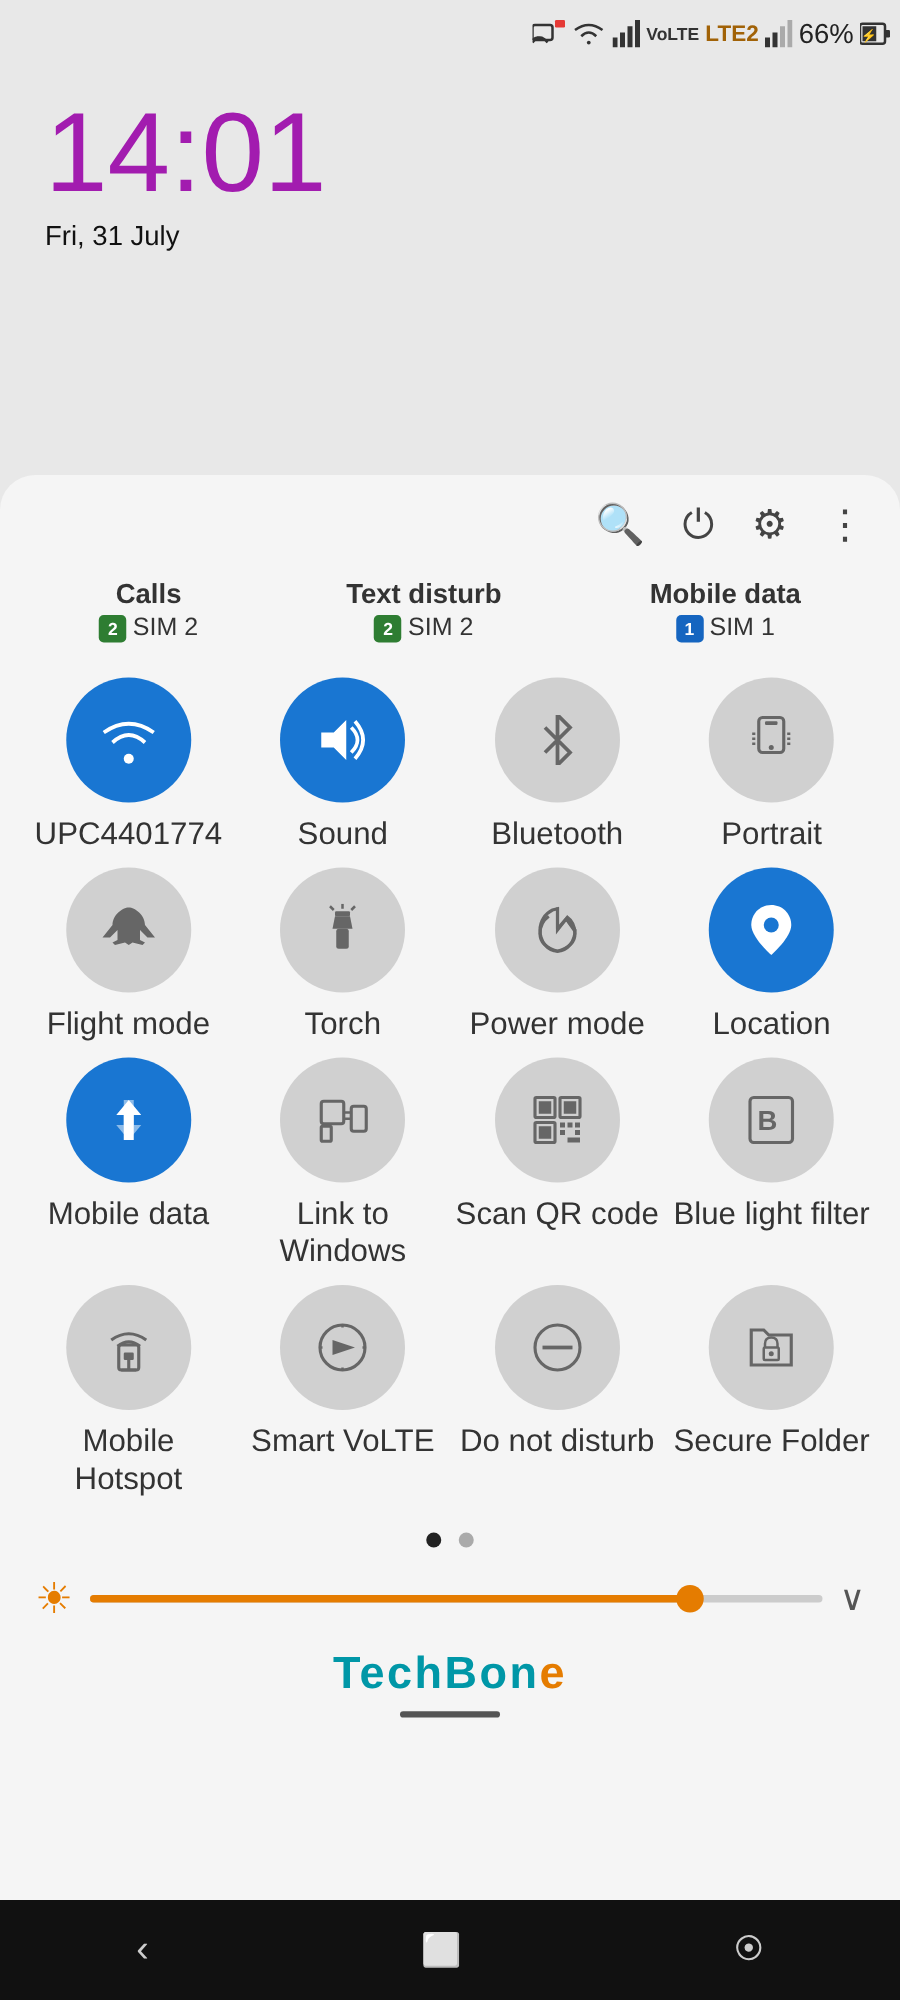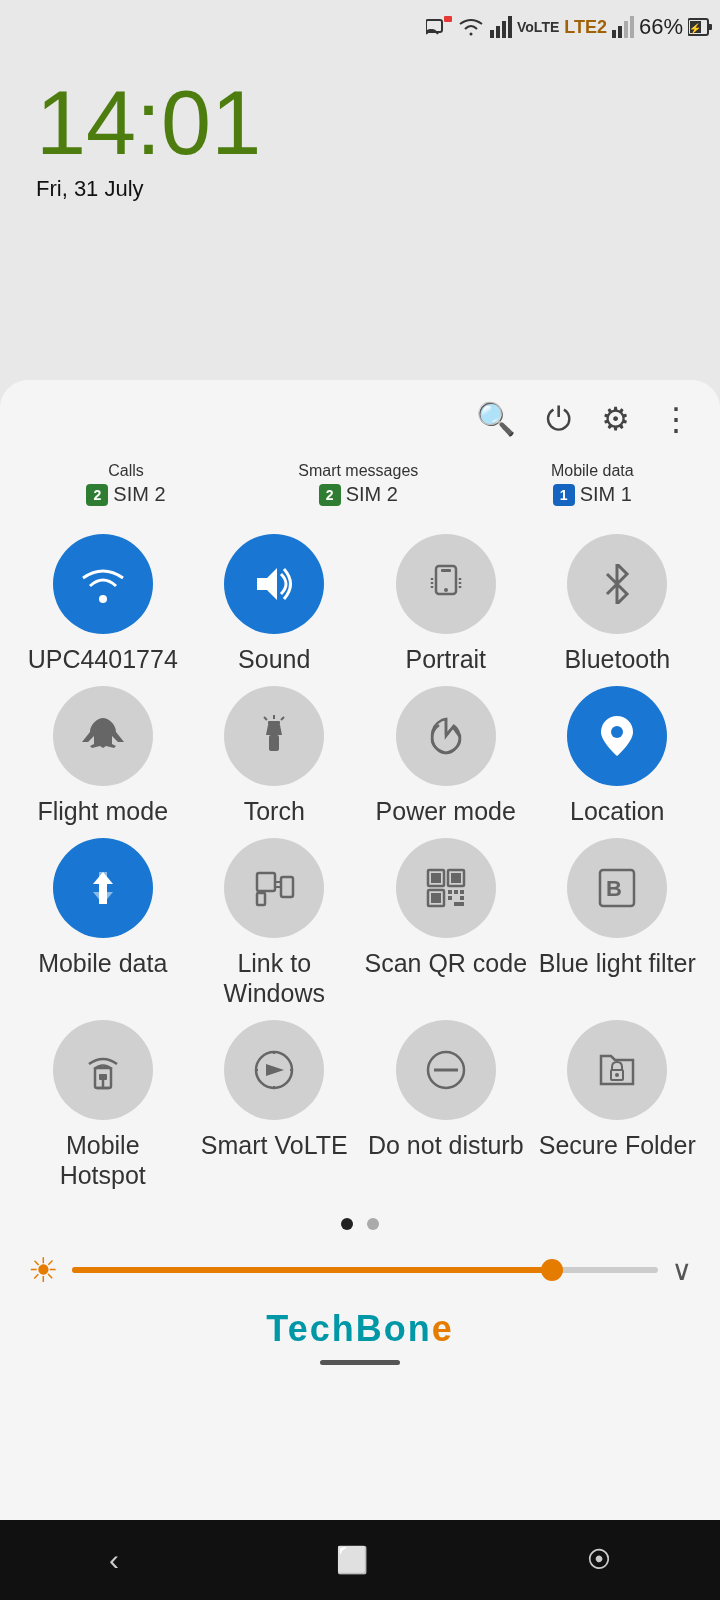--- a/index.html
+++ b/index.html
@@ -31,21 +31,21 @@
       color: #222;
     }
 
     
     .clock-area {
       padding: 30px 36px 10px;
     }
     .clock-time {
       font-size: 90px;
       font-weight: 300;
-      color: #4d7c0f;
+      color: #a21caf;
       line-height: 1;
     }
     .clock-date {
       font-size: 22px;
       font-weight: 400;
       color: #111;
       margin-top: 8px;
     }
 
     
@@ -65,22 +65,23 @@
     
     .sim-info {
       display: flex;
       justify-content: space-around;
       padding: 10px 20px 18px;
     }
     .sim-item {
       text-align: center;
     }
     .sim-label {
-      font-size: 16px;
+      font-size: 22px;
       color: #333;
+      font-weight: bold;
     }
     .sim-value {
       display: flex;
       align-items: center;
       justify-content: center;
       gap: 5px;
       font-size: 20px;
       color: #333;
       margin-top: 3px;
     }
@@ -292,21 +293,21 @@
 
   <div class="sim-info">
     <div class="sim-item">
       <div class="sim-label">Calls</div>
       <div class="sim-value">
         <div class="sim-badge sim-badge-green">2</div>
         <span>SIM 2</span>
       </div>
     </div>
     <div class="sim-item">
-      <div class="sim-label">Smart messages</div>
+      <div class="sim-label">Text disturb</div>
       <div class="sim-value">
         <div class="sim-badge sim-badge-green">2</div>
         <span>SIM 2</span>
       </div>
     </div>
     <div class="sim-item">
       <div class="sim-label">Mobile data</div>
       <div class="sim-value">
         <div class="sim-badge sim-badge-blue">1</div>
         <span>SIM 1</span>
@@ -329,42 +330,42 @@
 
     <div class="tile">
       <div class="tile-circle active">
         <svg width="50" height="40" viewBox="0 0 50 40">
           <polygon points="8,14 18,14 28,4 28,36 18,26 8,26" fill="white"></polygon>
           <path d="M32 10 Q42 20 32 30" fill="none" stroke="white" stroke-width="3"></path>
           <path d="M35 5 Q48 20 35 35" fill="none" stroke="white" stroke-width="3"></path>
         </svg>
       </div>
       <span class="tile-label">Sound</span>
+    </div>
+
+    <div class="tile">
+      <div class="tile-circle inactive">
+        <svg width="36" height="40" viewBox="0 0 36 40">
+          <path d="M8 10 L28 30 L18 40 L18 0 L28 10 L8 30" fill="none" stroke="#666" stroke-width="3"></path>
+        </svg>
+      </div>
+      <span class="tile-label">Bluetooth</span>
     </div>
 
     <div class="tile">
       <div class="tile-circle inactive">
         <svg width="36" height="40" viewBox="0 0 36 40">
           <rect x="8" y="2" width="20" height="28" rx="3" fill="none" stroke="#666" stroke-width="2.5"></rect>
           <rect x="13" y="5" width="10" height="3" rx="1" fill="#666"></rect>
           <circle cx="18" cy="26" r="2" fill="#666"></circle>
           <path d="M4 14 L4 26" stroke="#666" stroke-width="2.5" stroke-dasharray="2,2"></path>
           <path d="M32 14 L32 26" stroke="#666" stroke-width="2.5" stroke-dasharray="2,2"></path>
         </svg>
       </div>
       <span class="tile-label">Portrait</span>
-    </div>
-
-    <div class="tile">
-      <div class="tile-circle inactive">
-        <svg width="36" height="40" viewBox="0 0 36 40">
-          <path d="M8 10 L28 30 L18 40 L18 0 L28 10 L8 30" fill="none" stroke="#666" stroke-width="3"></path>
-        </svg>
-      </div>
-      <span class="tile-label">Bluetooth</span>
     </div>
 
     <div class="tile">
       <div class="tile-circle inactive">
         <svg width="46" height="40" viewBox="0 0 46 40">
           <path d="M23 2 C18 2 10 8 10 16 L2 26 L8 26 L14 20 L14 28 L10 30 L12 32 L20 30 L23 32 L26 30 L34 32 L36 30 L32 28 L32 20 L38 26 L44 26 L36 16 C36 8 28 2 23 2Z" fill="#666"></path>
         </svg>
       </div>
       <span class="tile-label">Flight mode</span>
     </div>

